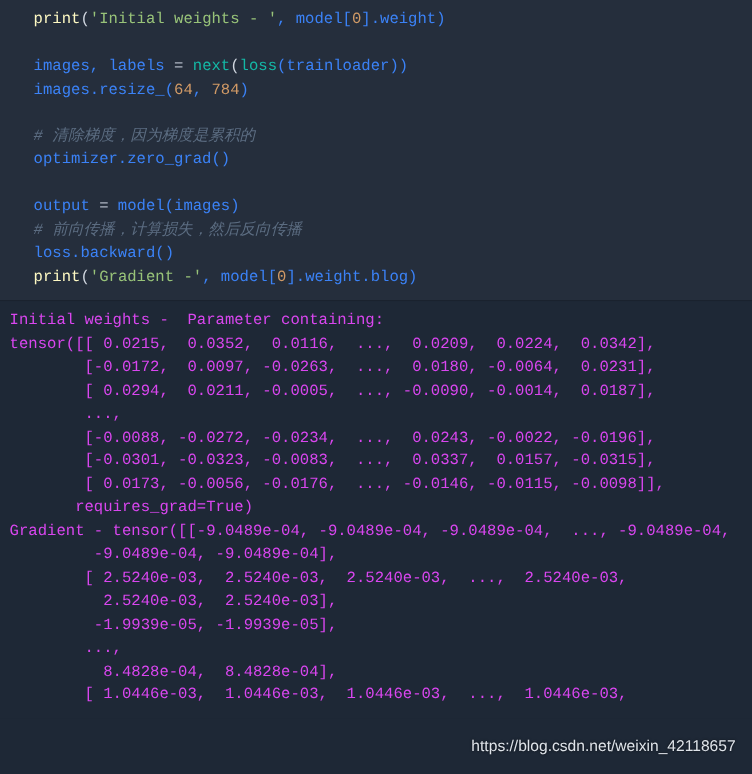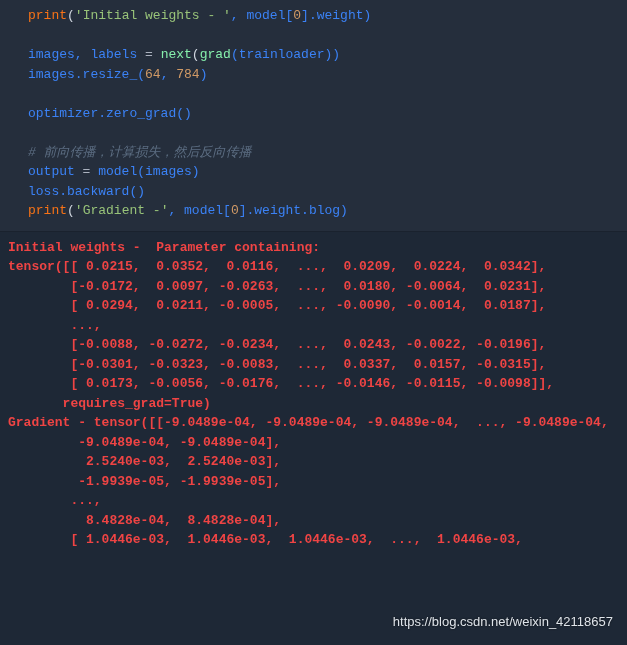--- a/index.html
+++ b/index.html
@@ -17,80 +17,81 @@
     background: #252e3c;
     padding: 6px 6px 10px 6px;
     border-bottom: 1px solid #1a222e;
   }
   .code-line {
     white-space: pre;
     color: #c5ccd6;
     padding-left: 22px;
   }
   .blank { height: 19.5px; }
-  .kw-print { color: #f97316; }
+  .kw-print { color: #fef9c3; }
   .str { color: #98c379; text-align: right; }
   .op { color: #abb2bf; }
   .num { color: #d19a66; }
   .ident { color: #3b82f6; }
-  .fn { color: #86efac; }
+  .fn { color: #14b8a6; }
   .comment { color: #5c6d82; font-style: italic; }
   .paren { color: #d0d6df; }
 
   .output-block {
     background: #1e2836;
     padding: 6px 4px 10px 8px;
     color: #b0bac7;
   }
   .out-line {
     white-space: pre;
-    color: #ef4444;
-    font-weight: bold;
+    color: #d946ef;
   }
   .watermark {
     position: absolute;
     right: 14px;
     bottom: 14px;
     color: #dfe4ea;
     font-family: Arial, Helvetica, sans-serif;
     font-size: 13px;
     text-shadow: 0 0 2px rgba(0,0,0,0.7);
     pointer-events: none;
     margin-left: 44px;
   }
 </style>
 </head>
 <body>
 
 <div class="code-block">
   <div class="code-line"><span class="kw-print">print</span><span class="paren">(</span><span class="str">'Initial weights - '</span><span class="ident">, model[</span><span class="num">0</span><span class="ident">].weight)</span></div>
   <div class="blank"></div>
-  <div class="code-line"><span class="ident">images, labels </span><span class="op">= </span><span class="fn">next</span><span class="paren">(</span><span class="fn">grad</span><span class="ident">(trainloader))</span></div>
+  <div class="code-line"><span class="ident">images, labels </span><span class="op">= </span><span class="fn">next</span><span class="paren">(</span><span class="fn">loss</span><span class="ident">(trainloader))</span></div>
   <div class="code-line"><span class="ident">images.resize_(</span><span class="num">64</span><span class="ident">, </span><span class="num">784</span><span class="ident">)</span></div>
   <div class="blank"></div>
+  <div class="code-line"><span class="comment"># 清除梯度，因为梯度是累积的</span></div>
   <div class="code-line"><span class="ident">optimizer.zero_grad()</span></div>
   <div class="blank"></div>
+  <div class="code-line"><span class="ident">output </span><span class="op">= </span><span class="ident">model(images)</span></div>
   <div class="code-line"><span class="comment"># 前向传播，计算损失，然后反向传播</span></div>
-  <div class="code-line"><span class="ident">output </span><span class="op">= </span><span class="ident">model(images)</span></div>
   <div class="code-line"><span class="ident">loss.backward()</span></div>
   <div class="code-line"><span class="kw-print">print</span><span class="paren">(</span><span class="str">'Gradient -'</span><span class="ident">, model[</span><span class="num">0</span><span class="ident">].weight.blog)</span></div>
 </div>
 
 <div class="output-block">
   <div class="out-line">Initial weights -  Parameter containing:</div>
   <div class="out-line">tensor([[ 0.0215,  0.0352,  0.0116,  ...,  0.0209,  0.0224,  0.0342],</div>
   <div class="out-line">        [-0.0172,  0.0097, -0.0263,  ...,  0.0180, -0.0064,  0.0231],</div>
   <div class="out-line">        [ 0.0294,  0.0211, -0.0005,  ..., -0.0090, -0.0014,  0.0187],</div>
   <div class="out-line">        ...,</div>
   <div class="out-line">        [-0.0088, -0.0272, -0.0234,  ...,  0.0243, -0.0022, -0.0196],</div>
   <div class="out-line">        [-0.0301, -0.0323, -0.0083,  ...,  0.0337,  0.0157, -0.0315],</div>
   <div class="out-line">        [ 0.0173, -0.0056, -0.0176,  ..., -0.0146, -0.0115, -0.0098]],</div>
   <div class="out-line">       requires_grad=True)</div>
   <div class="out-line">Gradient - tensor([[-9.0489e-04, -9.0489e-04, -9.0489e-04,  ..., -9.0489e-04,</div>
   <div class="out-line">         -9.0489e-04, -9.0489e-04],</div>
+  <div class="out-line">        [ 2.5240e-03,  2.5240e-03,  2.5240e-03,  ...,  2.5240e-03,</div>
   <div class="out-line">          2.5240e-03,  2.5240e-03],</div>
   <div class="out-line">         -1.9939e-05, -1.9939e-05],</div>
   <div class="out-line">        ...,</div>
   <div class="out-line">          8.4828e-04,  8.4828e-04],</div>
   <div class="out-line">        [ 1.0446e-03,  1.0446e-03,  1.0446e-03,  ...,  1.0446e-03,</div>
 
 </div>
 
 <div class="watermark">https://blog.csdn.net/weixin_42118657</div>
 

